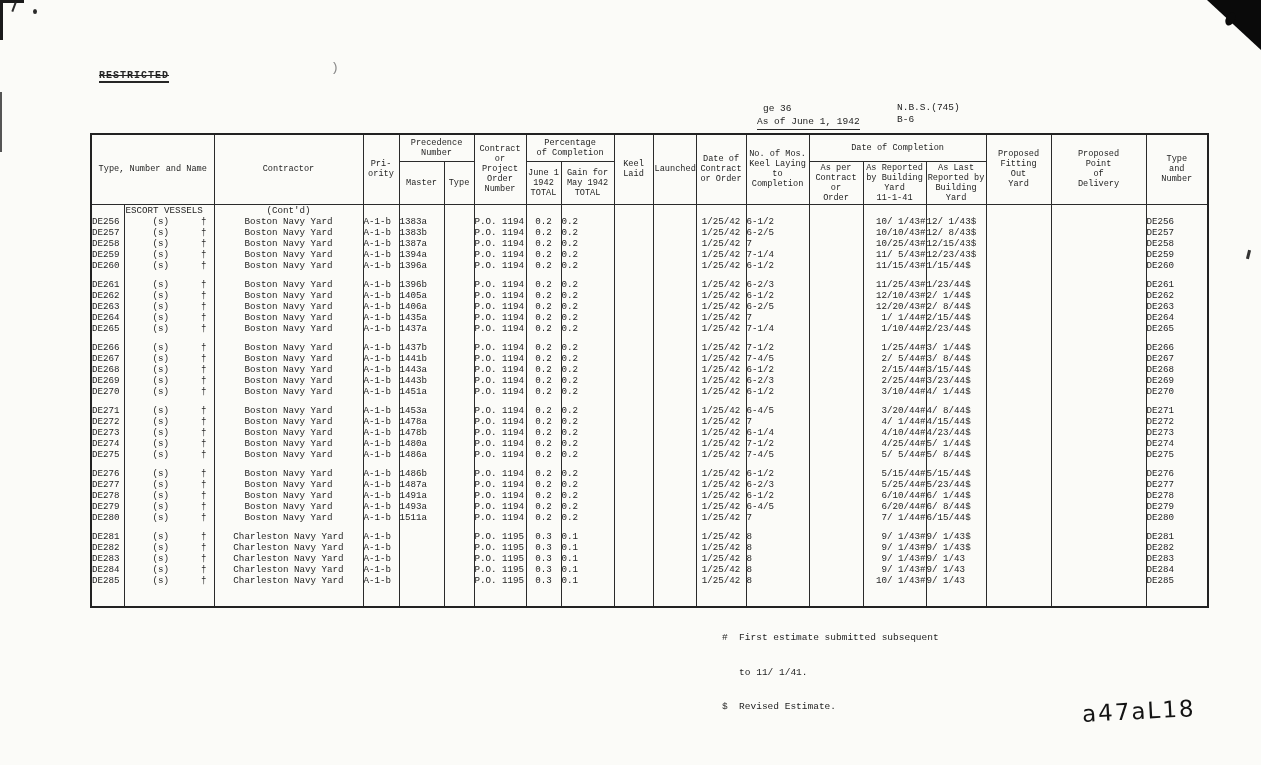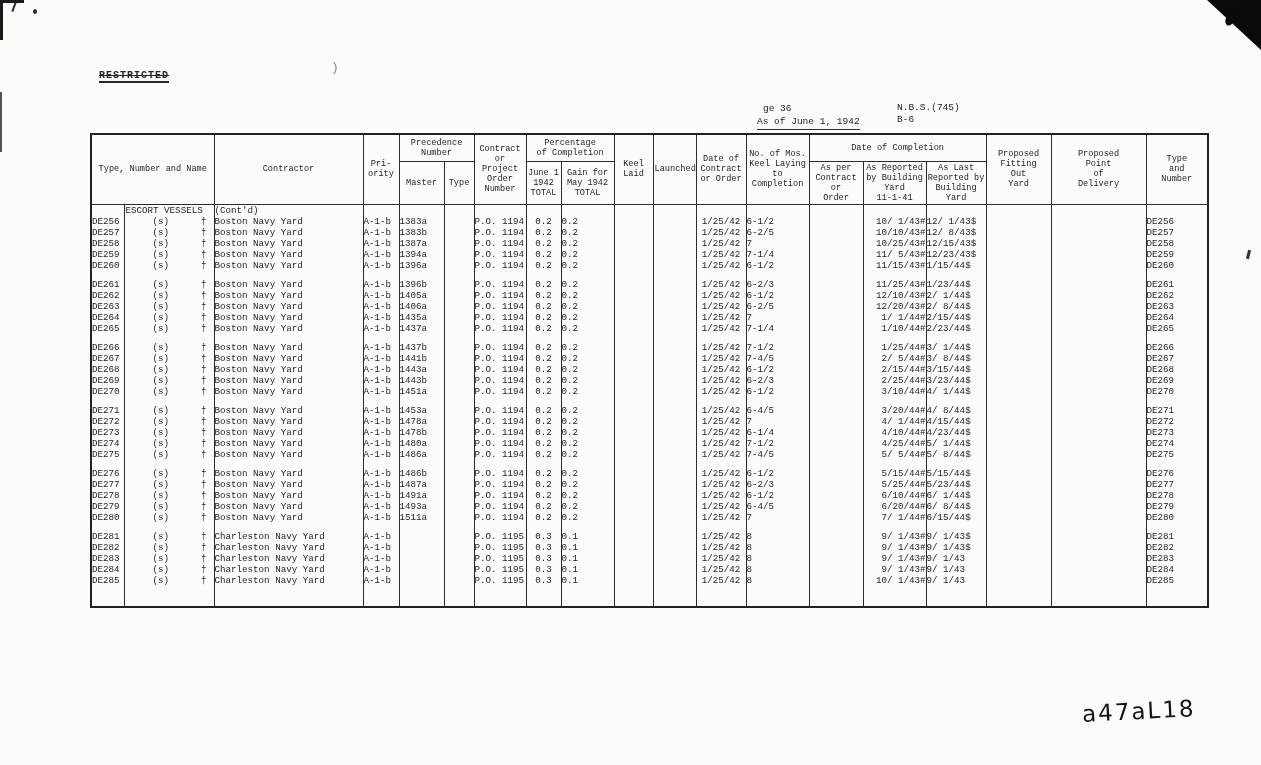--- a/index.html
+++ b/index.html
@@ -41,21 +41,21 @@
   .sched td{border-left:1px solid #2b2b2b;border-right:1px solid #2b2b2b;border-top:none;border-bottom:none;
             font-size:9.2px;line-height:11px;height:11px;padding:0;white-space:pre;overflow:hidden;
             vertical-align:middle;}
   .sched tr.spacer td{height:8px;}
   .sched tr.filler td{height:20px;}
 
   .c-num{text-align:left;padding-left:2px;}
   .c-name{text-align:left;}
   .s-mark{display:inline-block;margin-left:28px;}
   .dag-mark{float:right;margin-right:7px;}
-  .c-contr{text-align:left;padding-left:5px;}
+  .c-contr{text-align:center;padding-left:5px;}
   .c-pri{text-align:left;padding-left:3px;}
   .c-master{text-align:left;padding-left:3px;}
   .c-ptype{text-align:center;}
   .c-order{text-align:left;padding-left:2px;}
   .c-jun{text-align:center;}
   .c-gain{text-align:left;padding-left:9px;}
   .c-keel,.c-lau,.c-asper,.c-fit,.c-del{text-align:center;}
   .c-cdate{text-align:center;}
   .c-mos{text-align:left;padding-left:10px;margin-top:24px;}
   .c-rep{text-align:right;padding-right:3px;}
@@ -951,16 +951,21 @@
           <td></td>
           <td></td>
           <td></td>
           <td></td>
           <td></td>
           <td></td>
         </tr>
       </tbody>
   </table>
 
+  <div class="fnotes fn-right">
+    <div>#  First estimate submitted subsequent</div>
+    <div>   to 11/ 1/41.</div>
+    <div>$  Revised Estimate.</div>
+  </div>
 
   <div class="handwriting">a47aL18</div>
 
 </div>
 
 </body></html>

